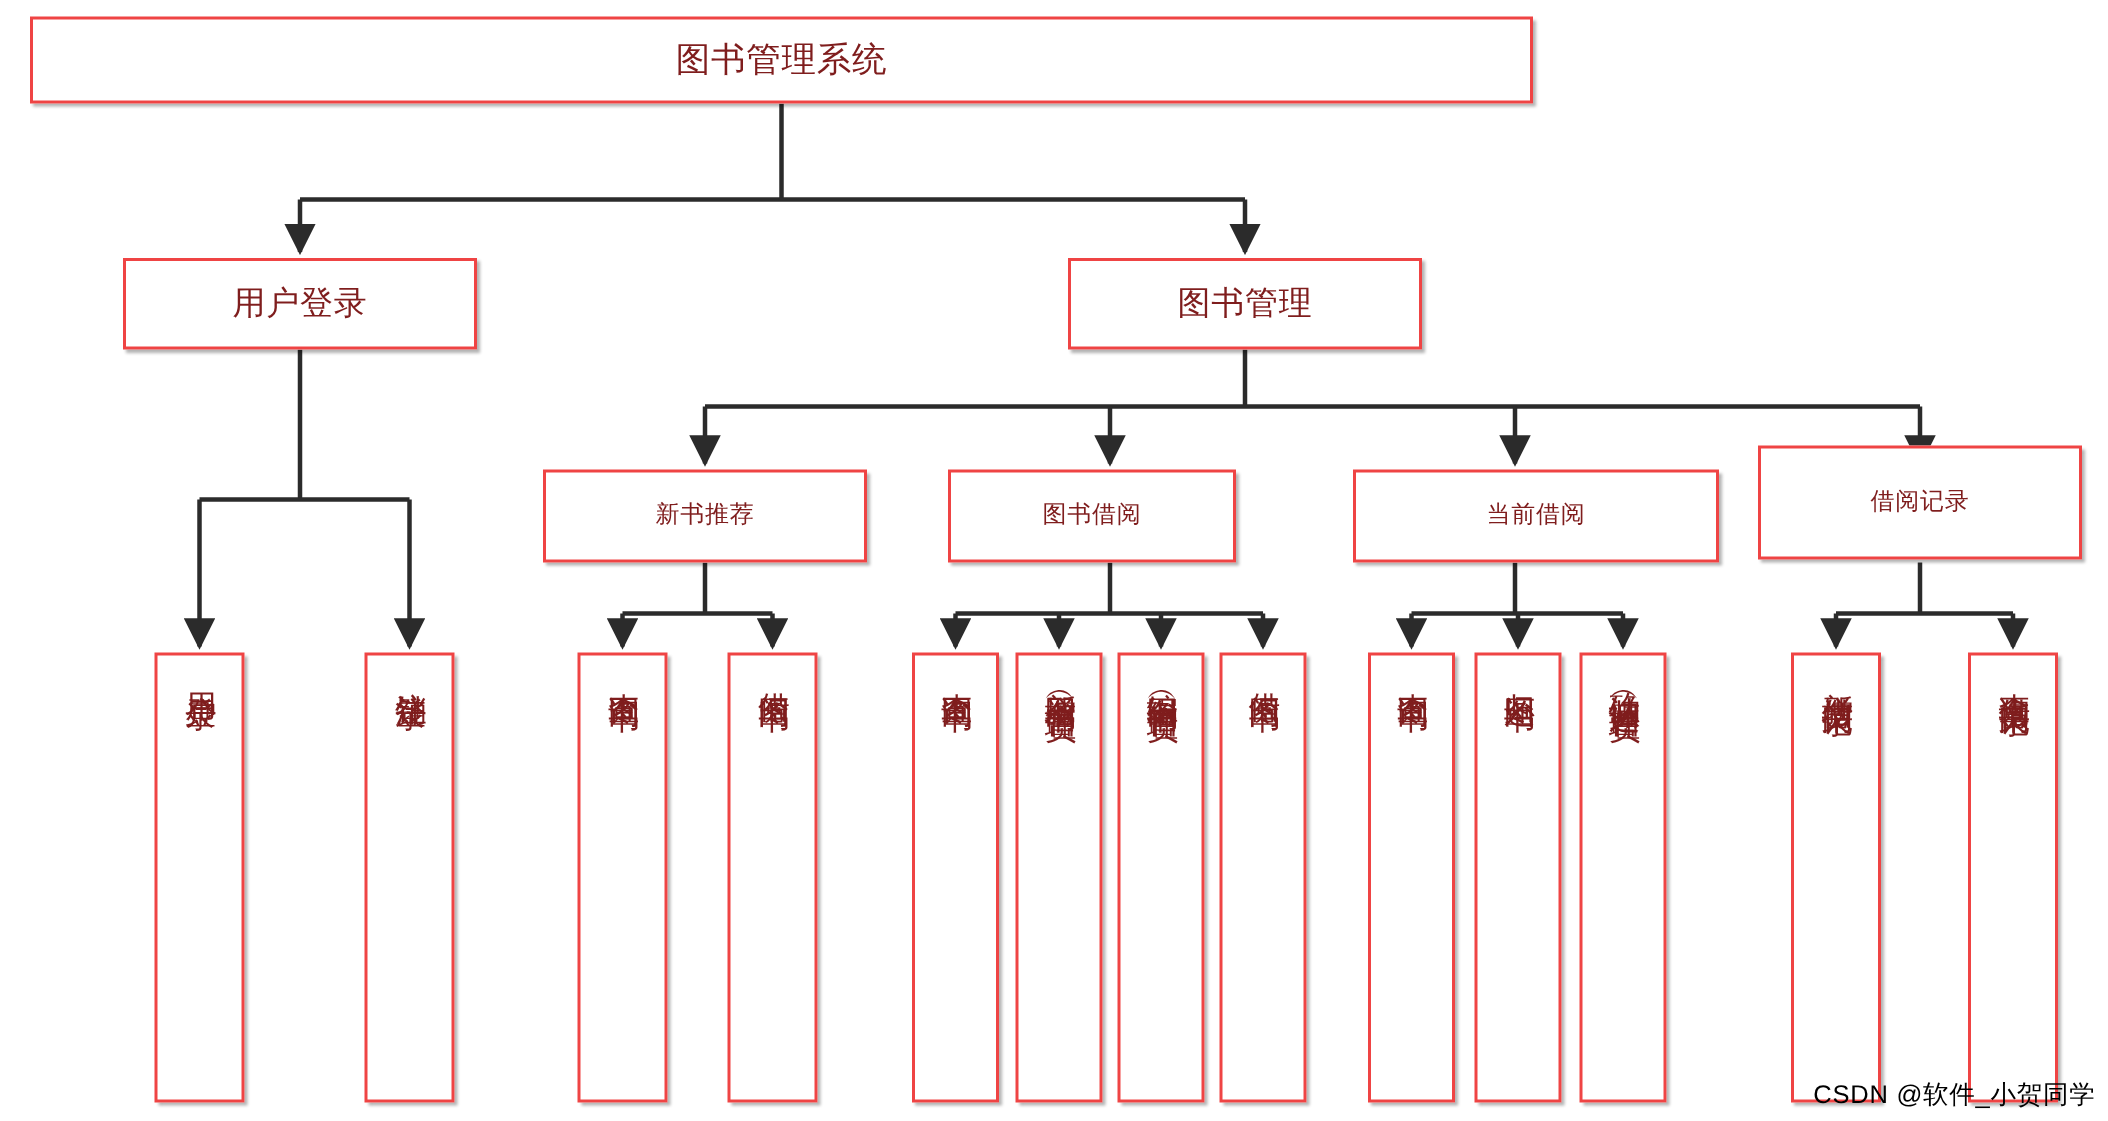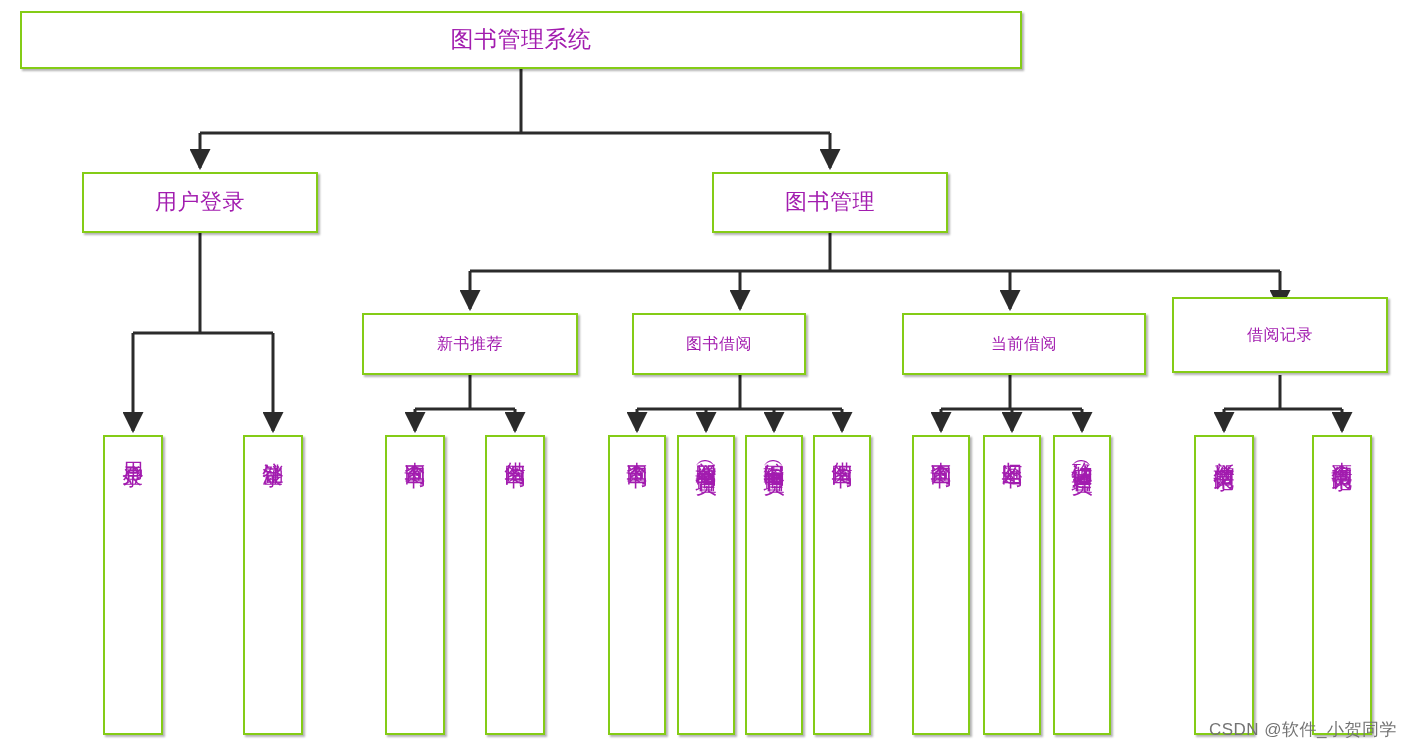--- a/index.html
+++ b/index.html
@@ -22,26 +22,26 @@
     left: 0;
     top: 0;
     width: 1405px;
     height: 747px;
     pointer-events: none;
   }
   .node {
     position: absolute;
     box-sizing: border-box;
     background: #ffffff;
-    border: 2px solid #84cc16;
+    border: 2px solid #ef4444;
     box-shadow: 2px 2px 2px rgba(0,0,0,0.30);
     display: flex;
     align-items: center;
     justify-content: center;
-    color: #a21caf;
+    color: #7f1d1d;
   }
   .node-label {
     text-align: center;
     line-height: 1.12;
     letter-spacing: 0.5px;
     white-space: nowrap;
   }
   .node.root .node-label { font-size: 23px; }
   .node.lvl2 .node-label { font-size: 22px; }
   .node.lvl3 .node-label { font-size: 16px; }
@@ -57,21 +57,21 @@
     font-size: 21px;
     line-height: 1.05;
     letter-spacing: 2px;
     white-space: pre;
   }
   #watermark {
     position: absolute;
     right: 8px;
     bottom: 6px;
     font-size: 17px;
-    color: #737373;
+    color: #000000;
     letter-spacing: 0.5px;
     white-space: nowrap;
   }
 </style>
 </head>
 <body>
 
 <div id="canvas">
 
   <svg class="wires" viewBox="0 0 1405 747">
@@ -131,21 +131,21 @@
   <div class="node lvl2" style="left: 82px; top: 172px; width: 236px; height: 61px;">
     <span class="node-label">用户登录</span>
   </div>
   <div class="node lvl2" style="left: 712px; top: 172px; width: 236px; height: 61px;">
     <span class="node-label">图书管理</span>
   </div>
 
   <div class="node lvl3" style="left: 362px; top: 313px; width: 216px; height: 62px;">
     <span class="node-label">新书推荐</span>
   </div>
-  <div class="node lvl3" style="left: 632px; top: 313px; width: 174px; height: 62px;">
+  <div class="node lvl3" style="left: 632px; top: 313px; width: 192px; height: 62px;">
     <span class="node-label">图书借阅</span>
   </div>
   <div class="node lvl3" style="left: 902px; top: 313px; width: 244px; height: 62px;">
     <span class="node-label">当前借阅</span>
   </div>
   <div class="node lvl3" style="left: 1172px; top: 297px; width: 216px; height: 76px;">
     <span class="node-label">借阅记录</span>
   </div>
 
   <div class="node leaf" style="left: 103px; top: 435px; width: 60px; height: 300px;">

